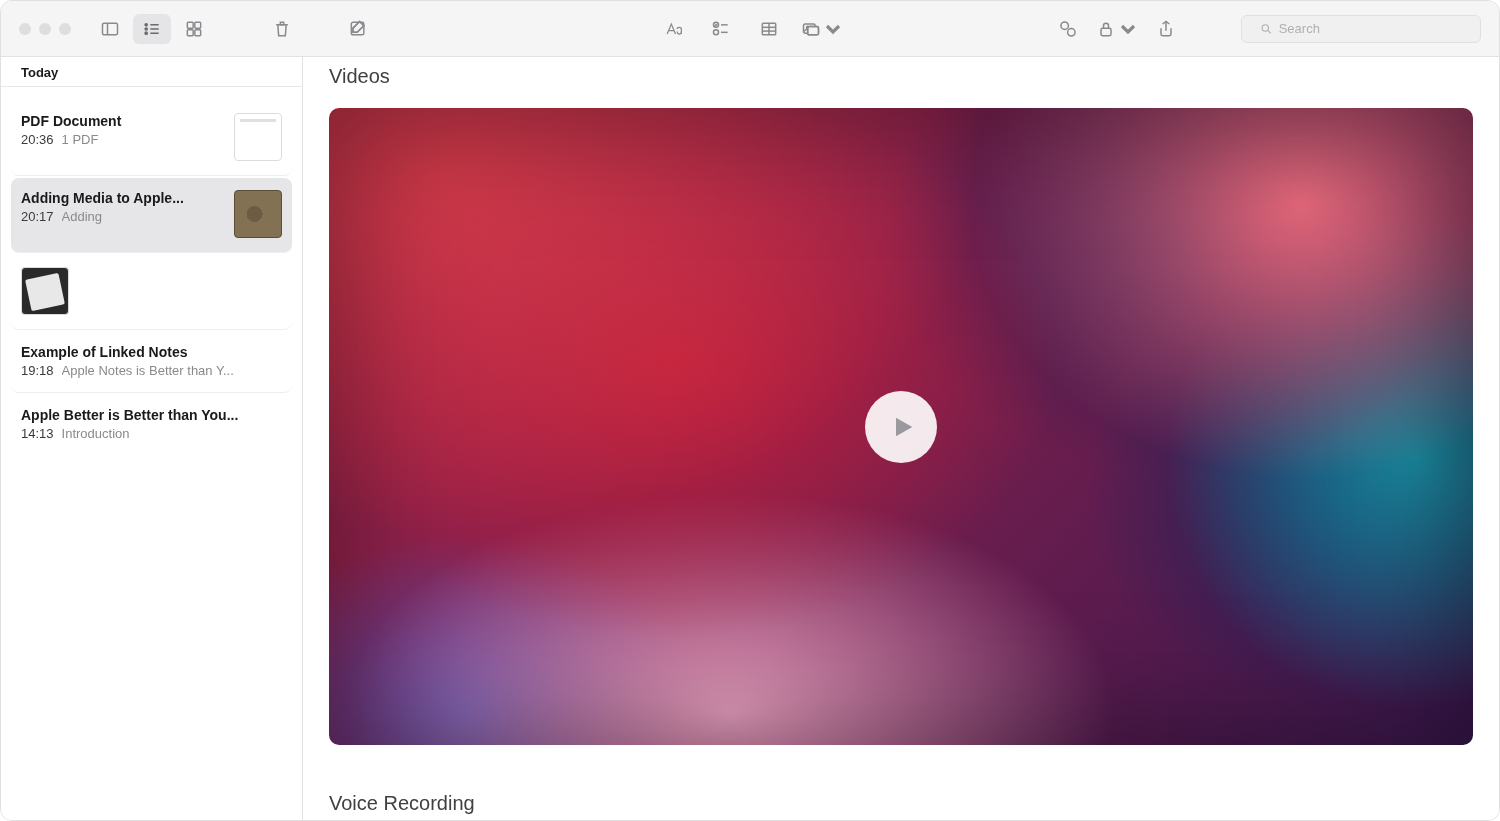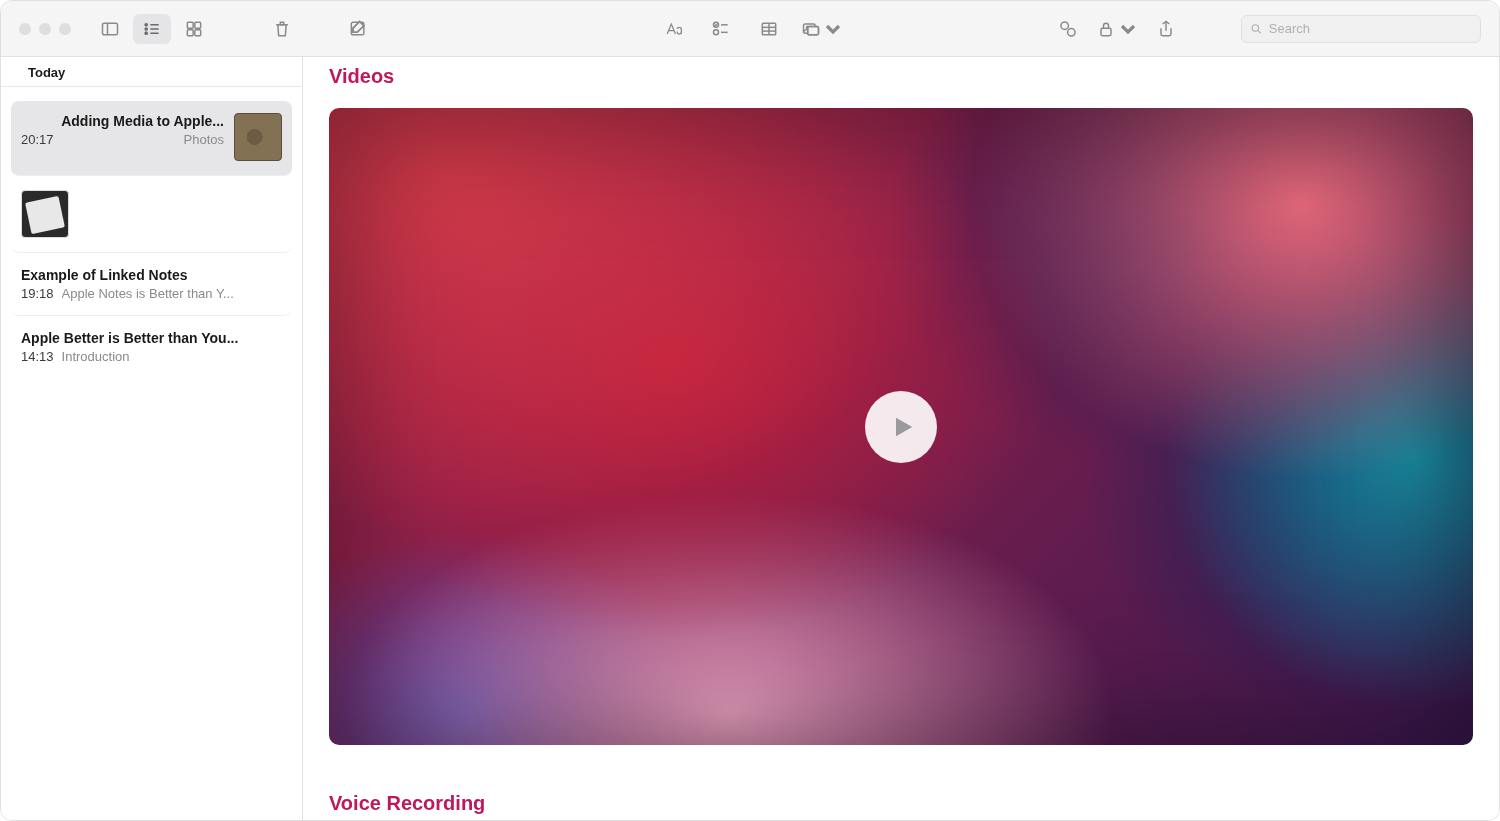--- a/index.html
+++ b/index.html
@@ -103,21 +103,21 @@
     }
 
     .search-box {
       width: 240px;
       height: 28px;
       background: #f0f0f1;
       border: 1px solid #e0e0e2;
       border-radius: 6px;
       display: flex;
       align-items: center;
-      padding: 0 8px;
+      padding: 0 18px;
       gap: 6px;
       margin-left: 48px;
     }
 
     .search-box input {
       border: none;
       background: transparent;
       outline: none;
       font-size: 13px;
       color: #8a8a8e;
@@ -136,21 +136,21 @@
 
     .sidebar {
       width: 302px;
       border-right: 1px solid #e2e2e4;
       background: #fff;
       display: flex;
       flex-direction: column;
     }
 
     .sidebar-header {
-      padding: 8px 27px 6px;
+      padding: 8px 20px 6px;
       font-size: 13px;
       font-weight: 600;
       color: #1a1a1a;
       border-bottom: 1px solid #e8e8ea;
     }
 
     .notes-list {
       padding: 0 10px;
       overflow-y: auto;
     }
@@ -164,21 +164,20 @@
       cursor: pointer;
       margin-top: 2px;
     }
 
     .note-item:first-child {
       margin-top: 14px;
     }
 
     .note-item.selected {
       background: #e6e6e8;
-      text-align: right;
     }
 
     .note-text {
       flex: 1;
       min-width: 0;
     }
 
     .note-title {
       font-size: 14px;
       font-weight: 600;
@@ -260,22 +259,22 @@
 
     .editor {
       flex: 1;
       padding: 0 26px 20px;
       overflow-y: auto;
       background: #fff;
     }
 
     .editor-heading {
       font-size: 20px;
-      font-weight: 700;
-      color: #be185d;
+      font-weight: 400;
+      color: #404040;
       margin: 8px 0 20px;
     }
 
     .editor-heading.secondary {
       margin-top: 47px;
     }
 
     .video-container {
       width: 100%;
       height: 637px;
@@ -455,27 +454,37 @@
         </div>
       </div>
     </div>
   </div>
 
   <div class="content-area">
     <div class="sidebar">
       <div class="sidebar-header">Today</div>
       <div class="notes-list">
 
+        <div class="note-item">
+          <div class="note-text">
+            <div class="note-title">PDF Document</div>
+            <div class="note-meta">
+              <span class="note-time">20:36</span>
+              <span class="note-preview">1 PDF</span>
+            </div>
+          </div>
+          <div class="note-thumb pdf"></div>
+        </div>
 
         <div class="note-item selected">
           <div class="note-text">
             <div class="note-title">Adding Media to Apple...</div>
             <div class="note-meta">
               <span class="note-time">20:17</span>
-              <span class="note-preview">Photos</span>
+              <span class="note-preview">Adding</span>
             </div>
           </div>
           <div class="note-thumb map"></div>
         </div>
 
 
         <div class="note-item">
           <div class="note-thumb tablet"></div>
         </div>
 

